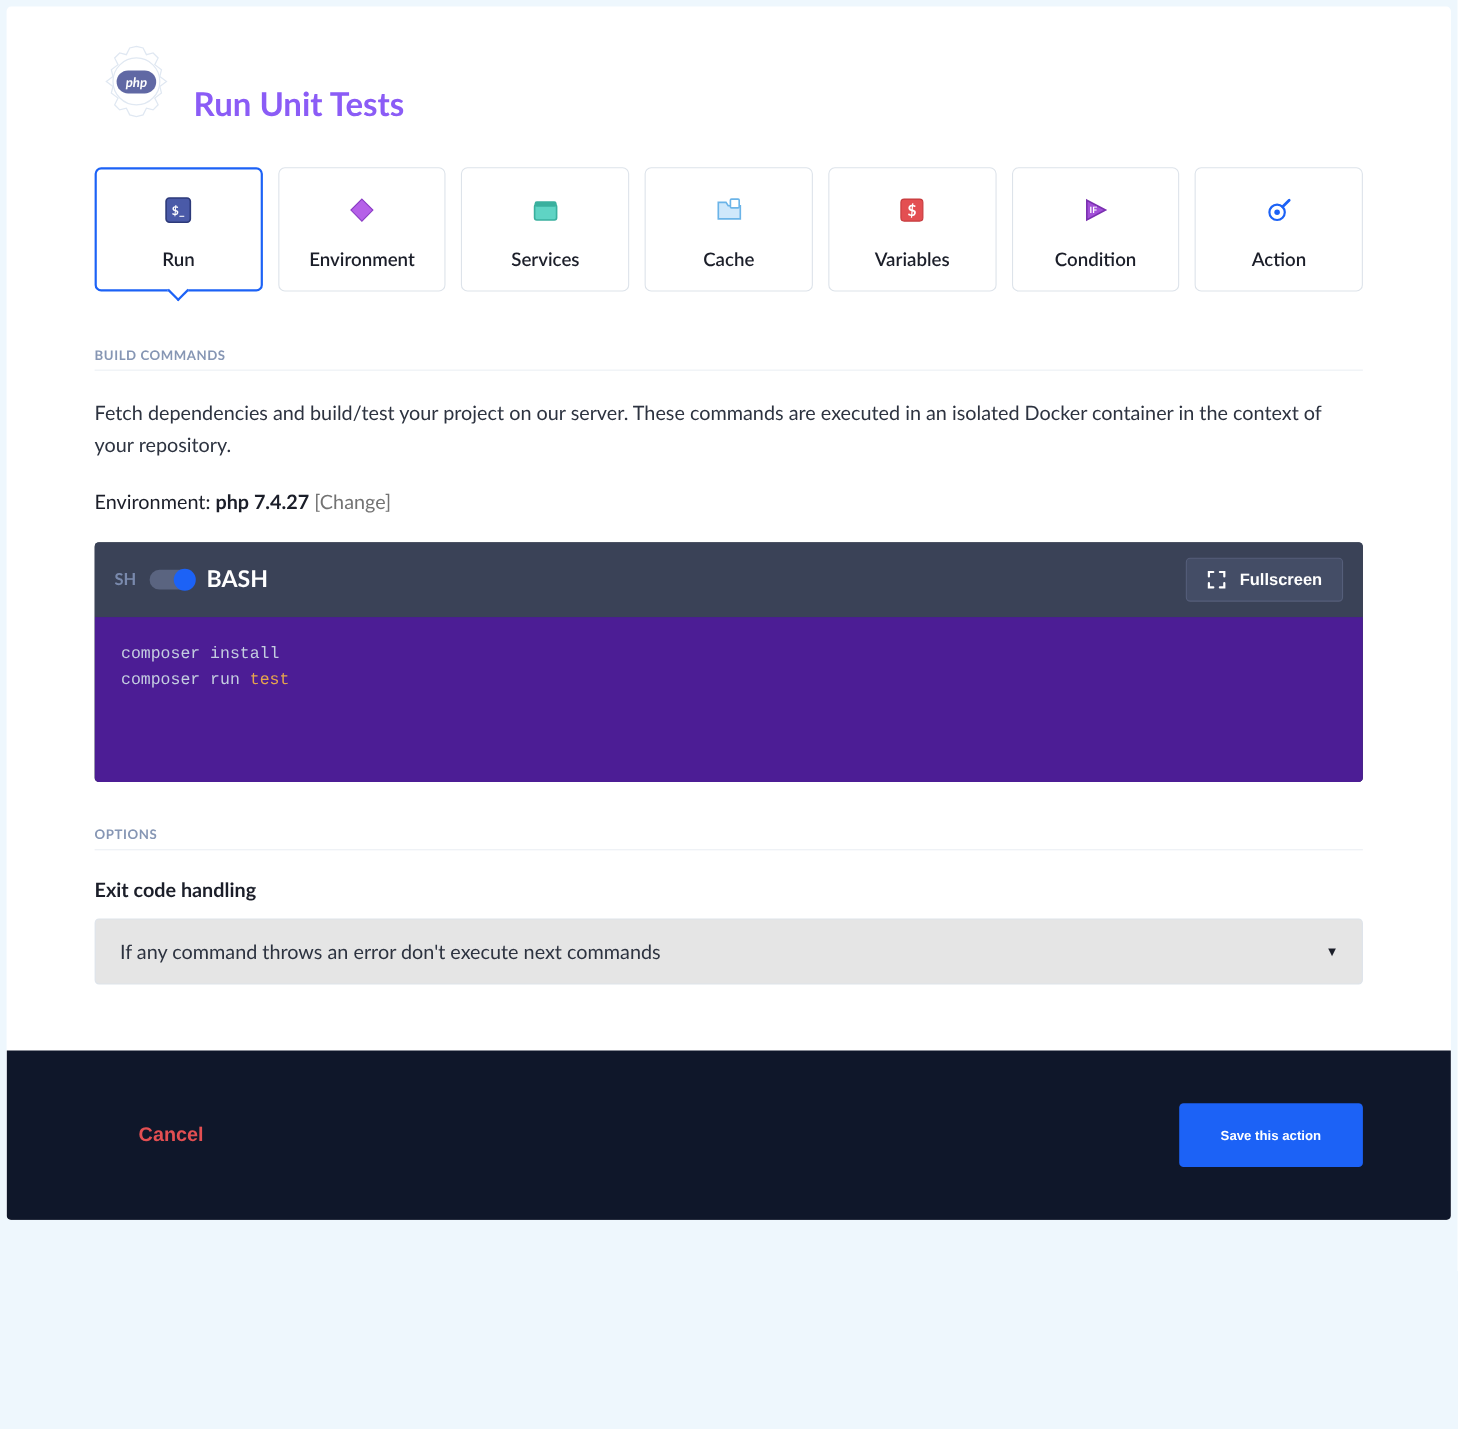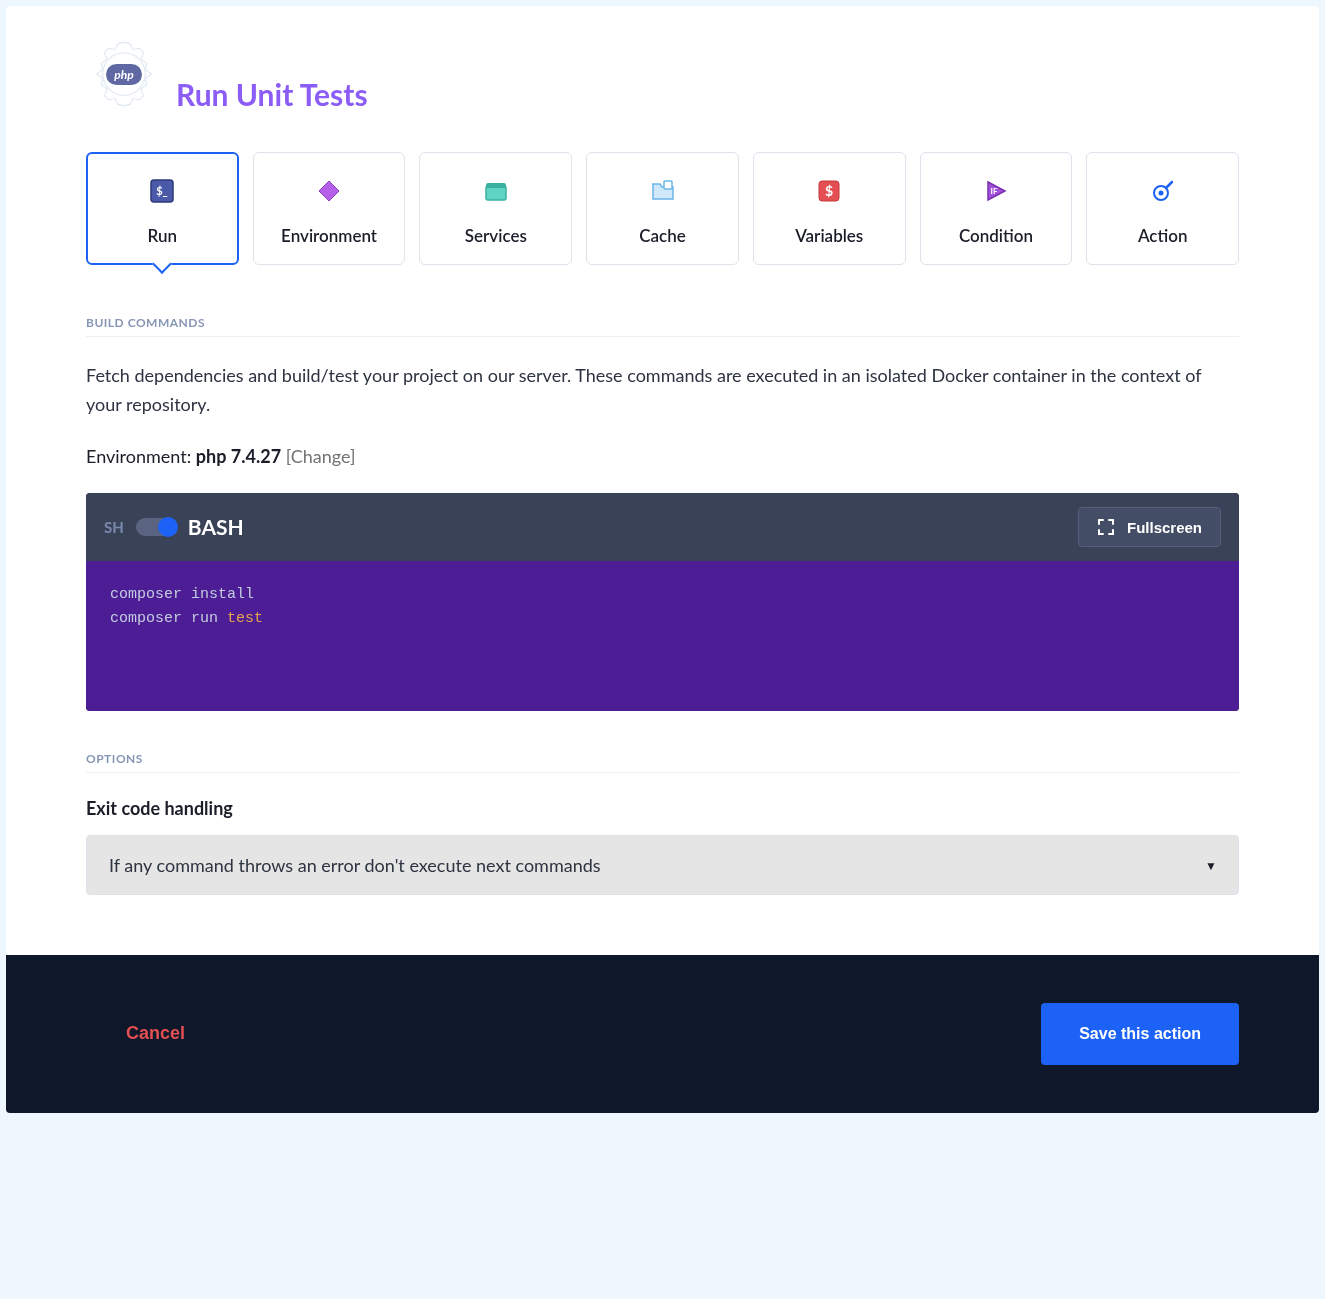--- a/index.html
+++ b/index.html
@@ -252,21 +252,21 @@
       font-size: 18px;
       font-weight: 700;
       background: none;
       border: none;
       cursor: pointer;
       padding: 8px 40px;
     }
     .save-btn {
       background: #1c62f6;
       color: #fff;
-      font-size: 16px;
+      font-size: 12px;
       font-weight: 700;
       border: none;
       padding: 22px 38px;
       border-radius: 4px;
       cursor: pointer;
     }
   </style>
 </head>
 <body>
 

